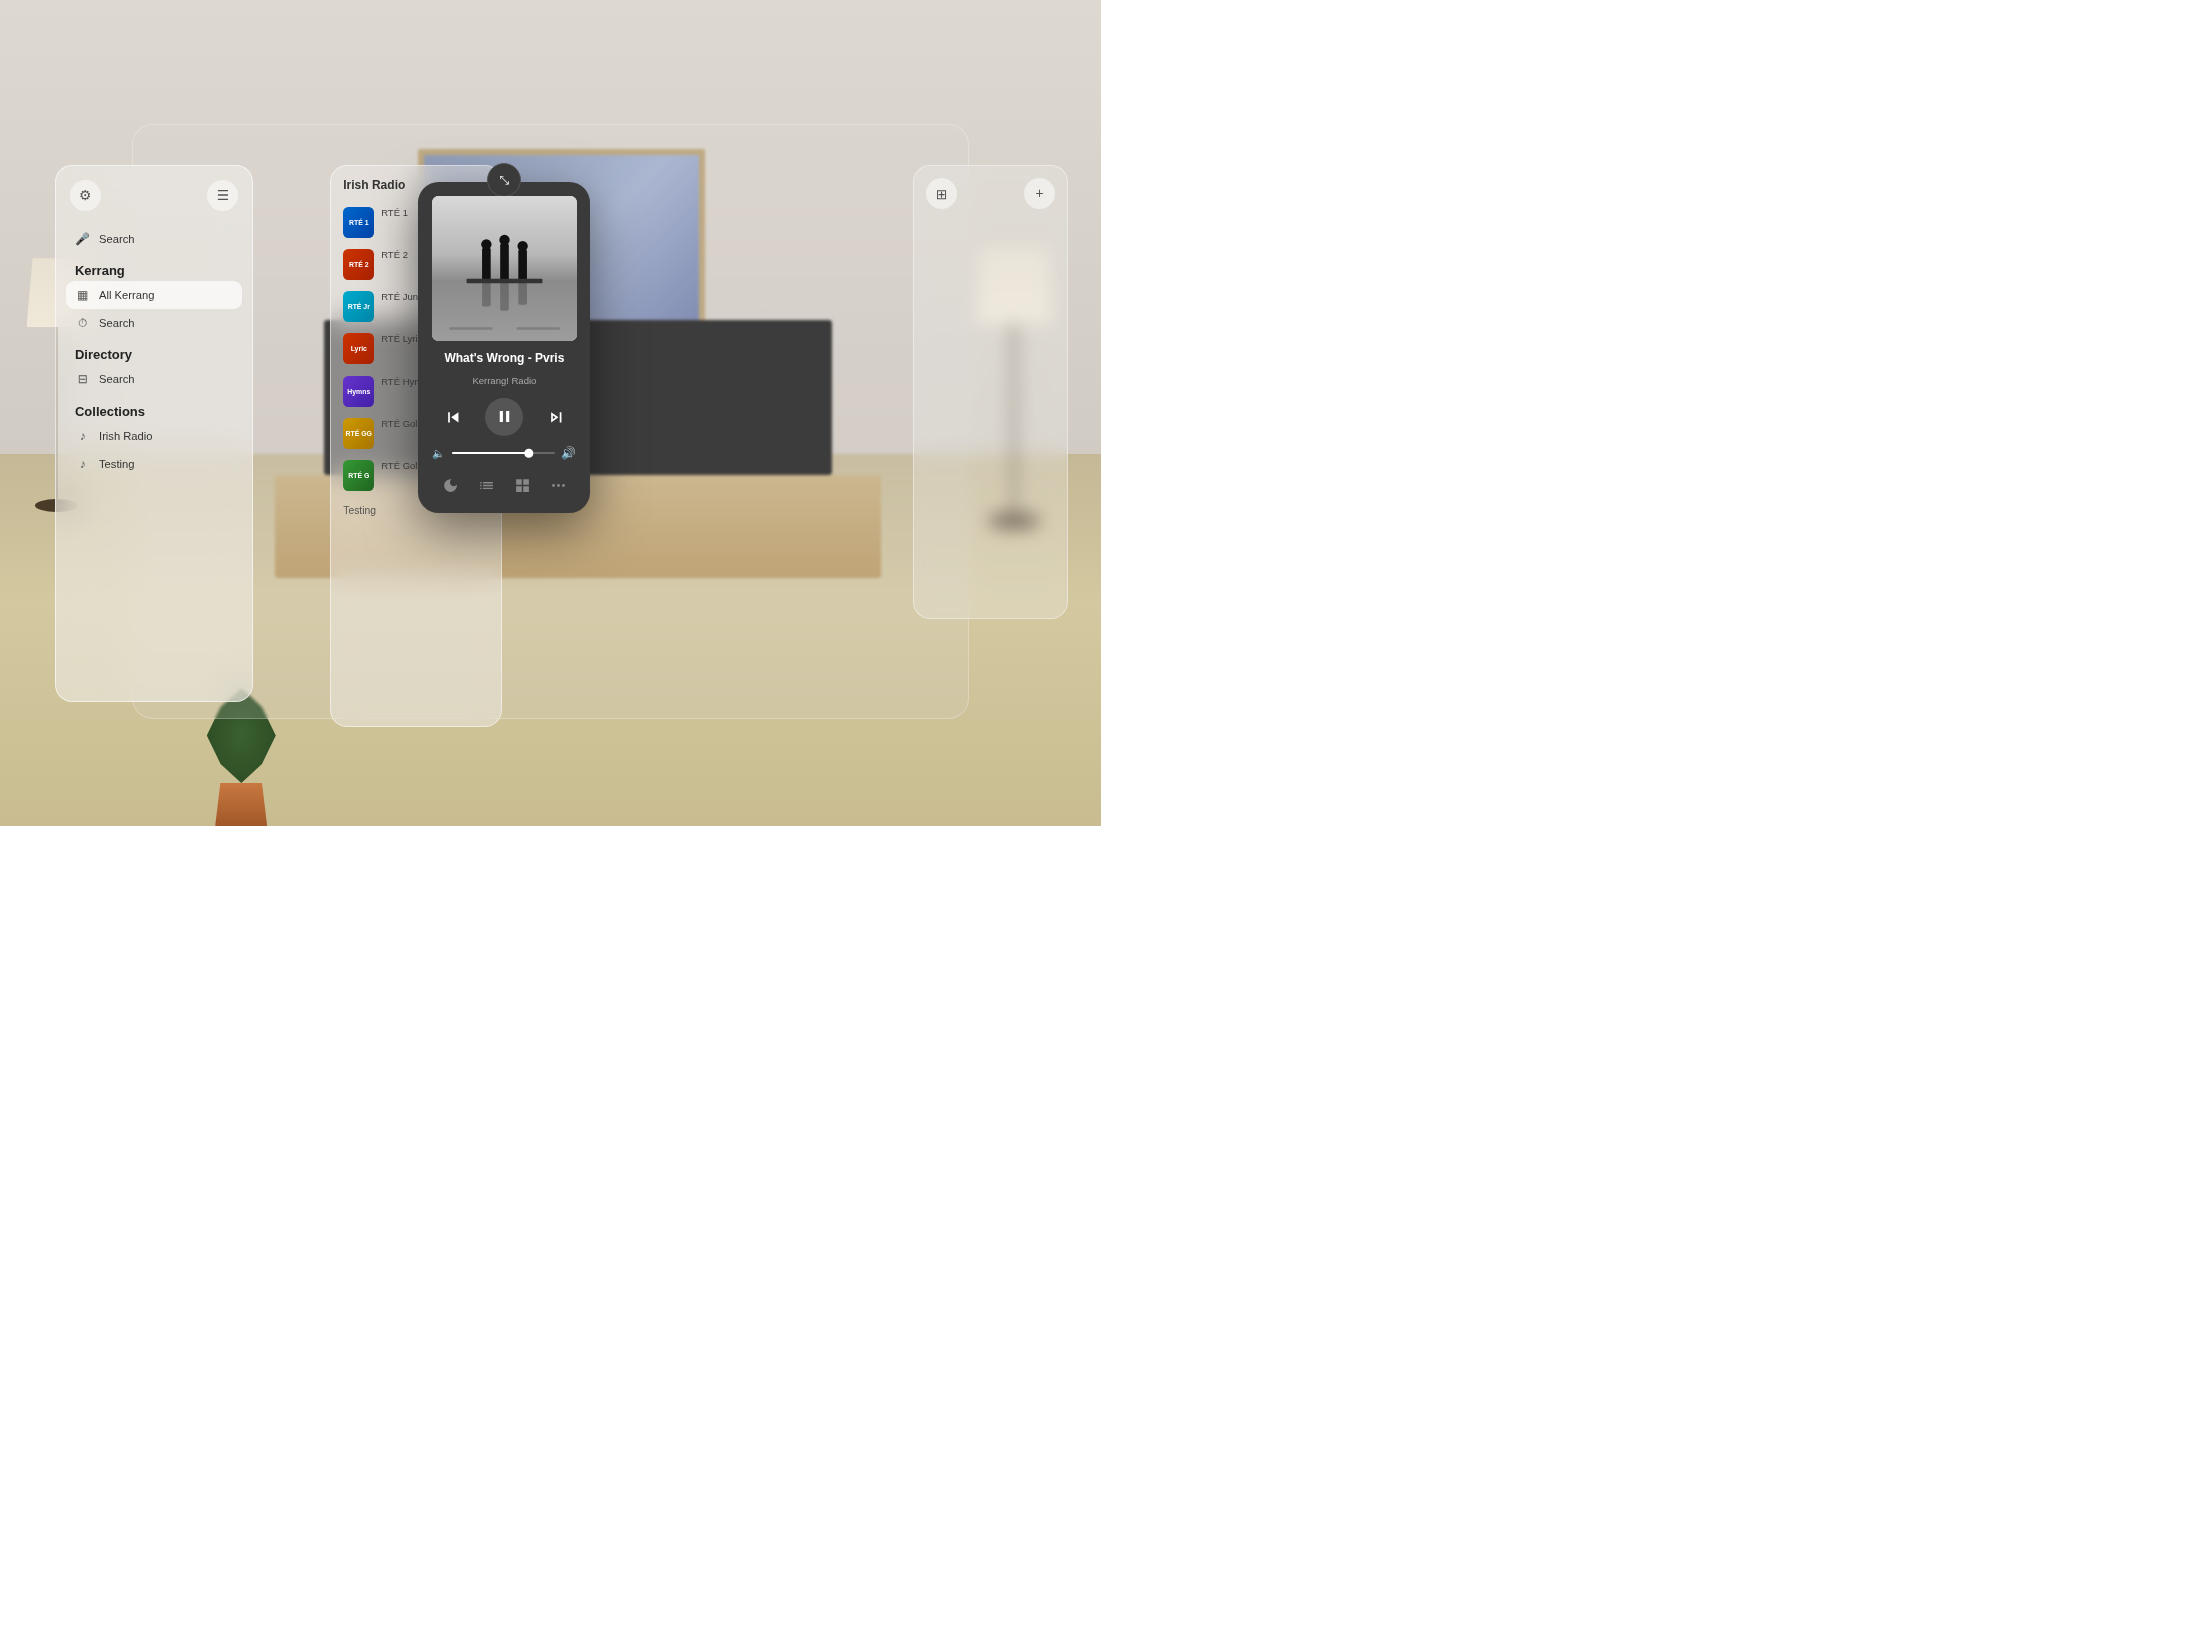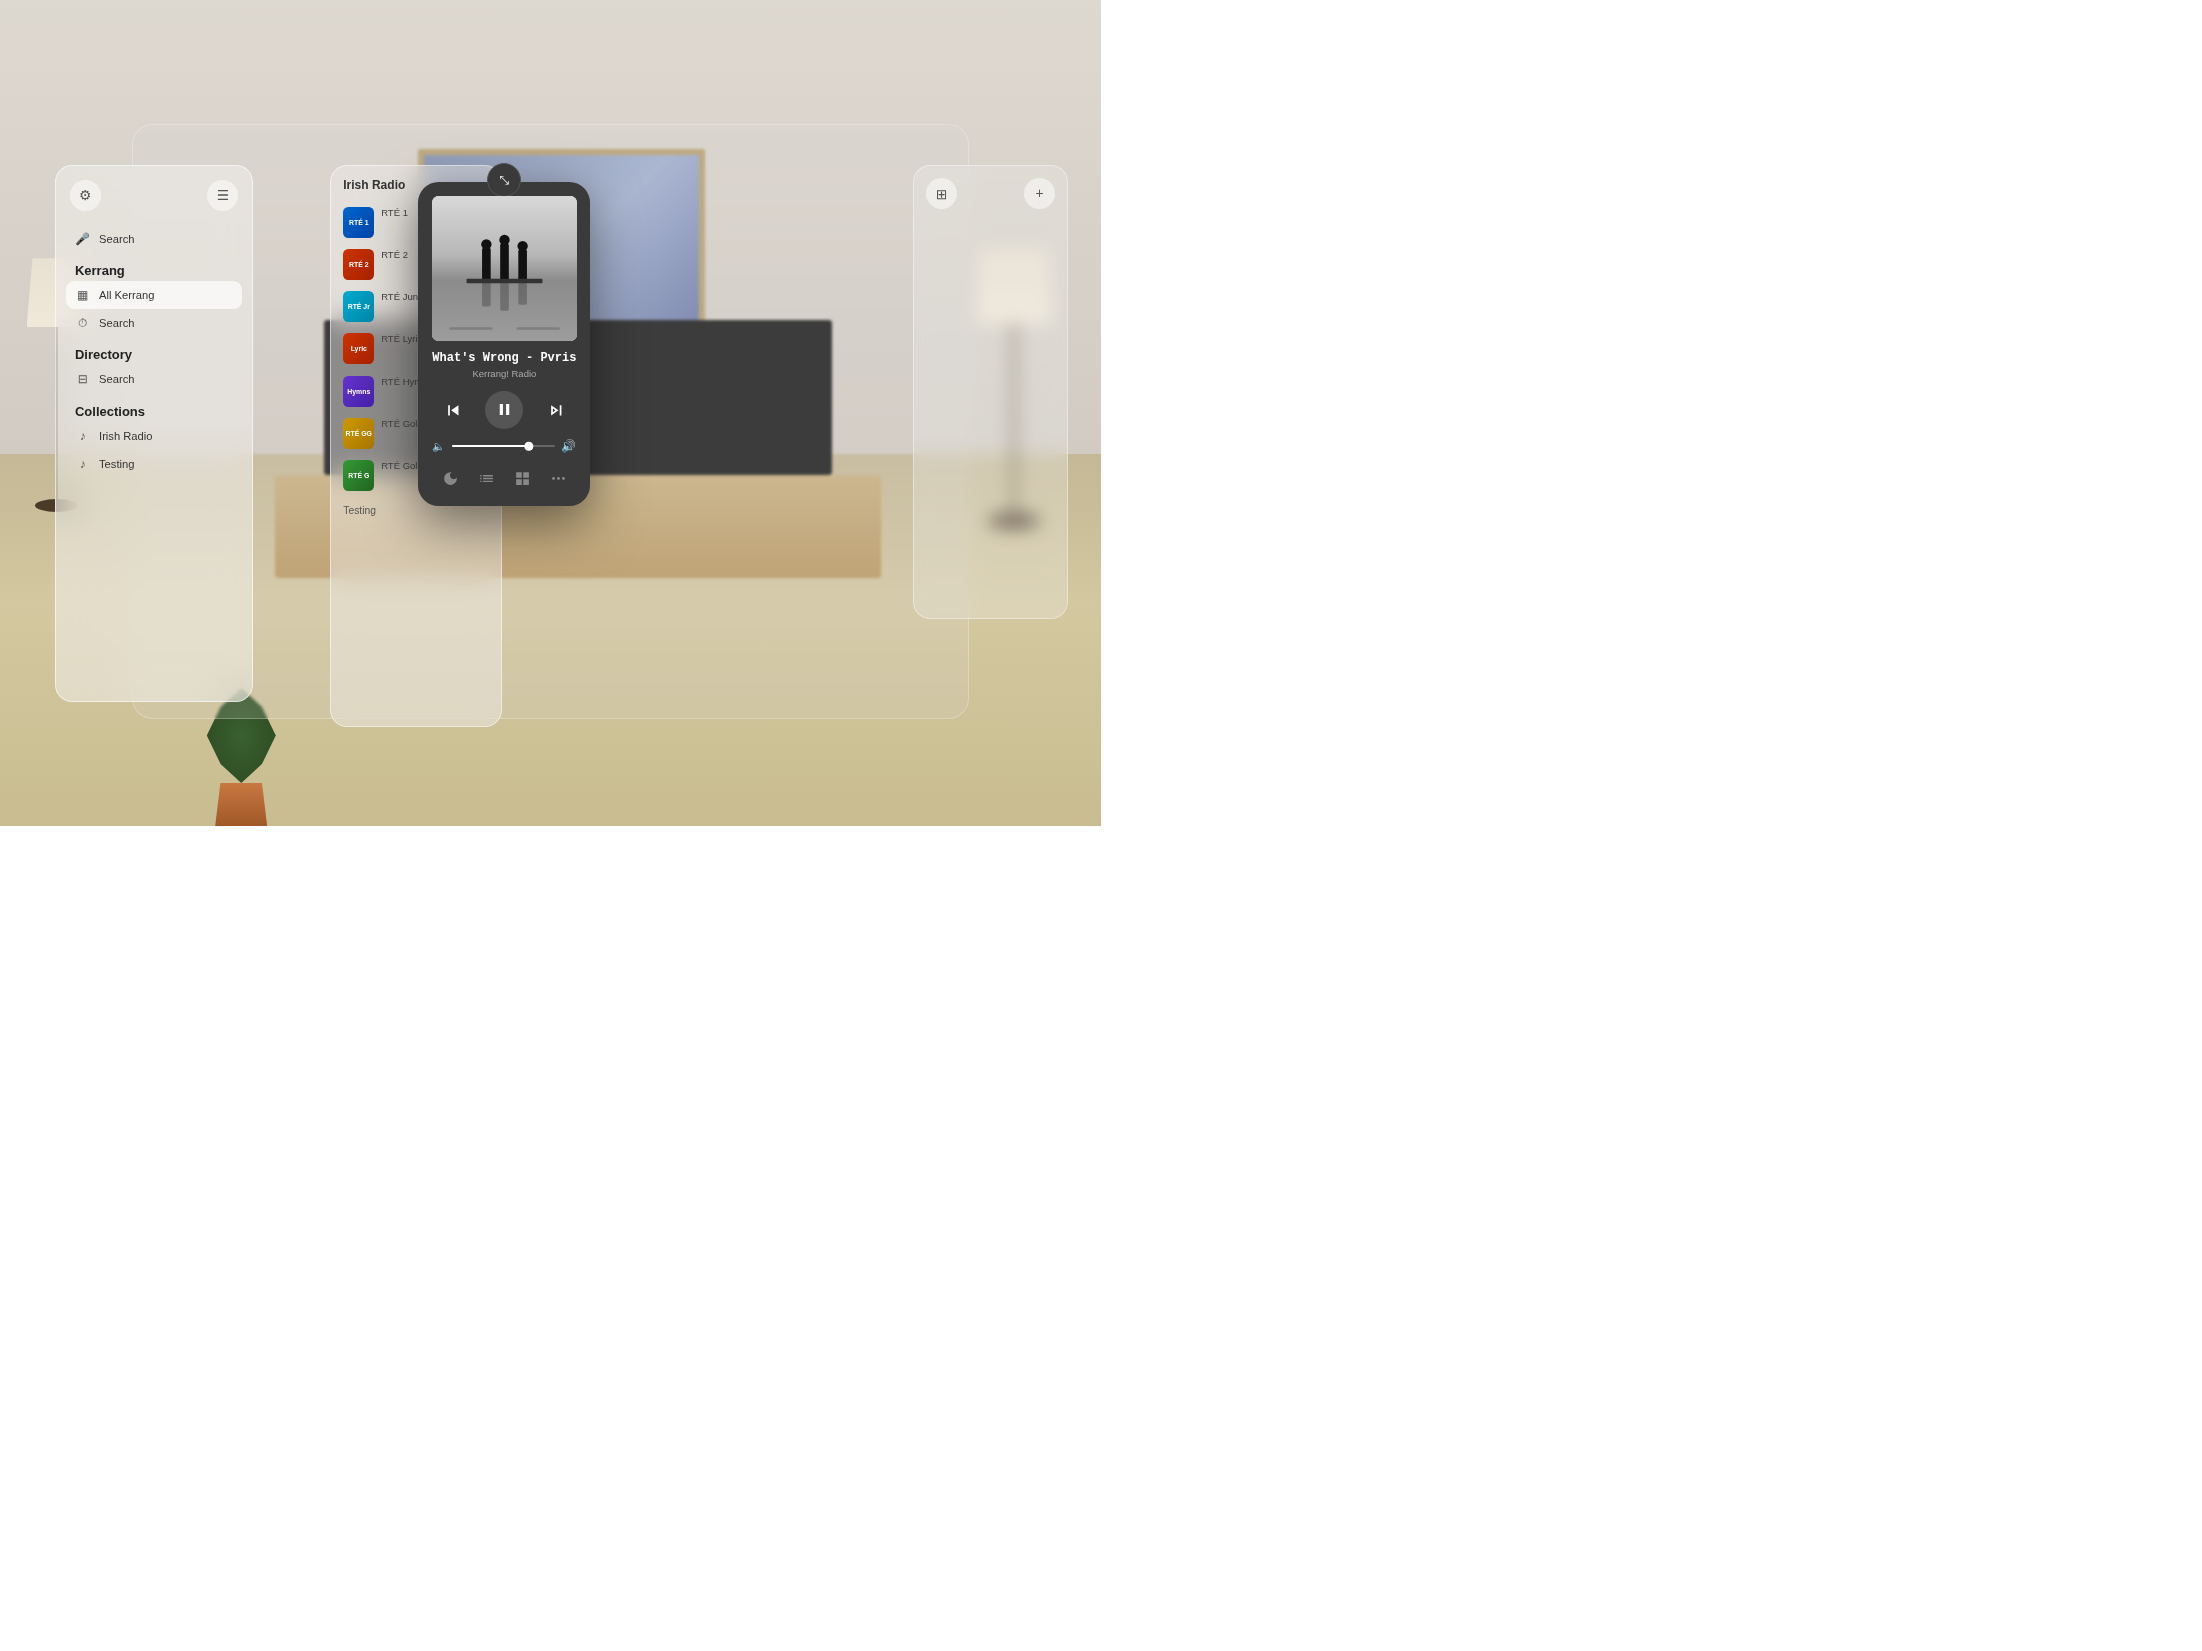--- a/index.html
+++ b/index.html
@@ -347,22 +347,21 @@
       align-items: center;
       justify-content: center;
       position: relative;
     }
 
     .player-song-title {
       font-size: 12px;
       font-weight: 700;
       color: white;
       text-align: center;
-      margin-bottom: 3px;
-      font-family: Liberation Mono, monospace;
+      margin-bottom: 10px;
     }
 
     .player-radio-name {
       font-size: 9.5px;
       color: #aaa;
       text-align: left;
       margin-bottom: 12px;
     }
 
     .player-controls {

